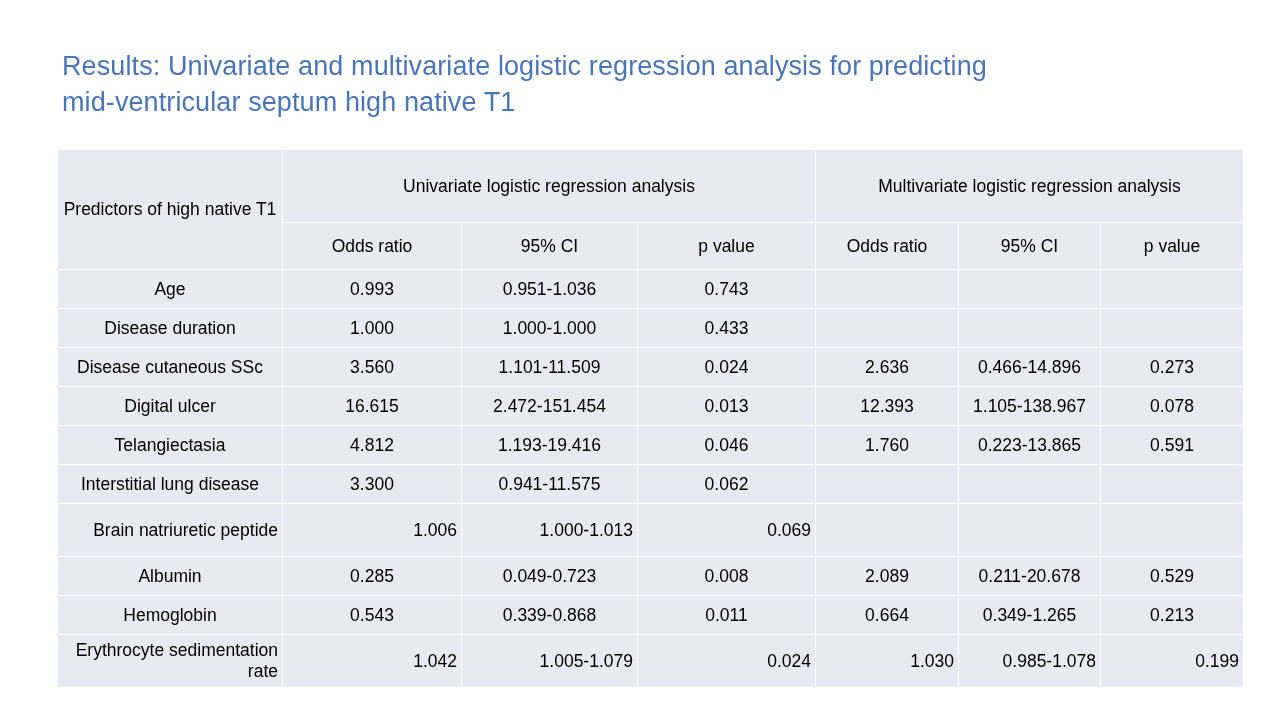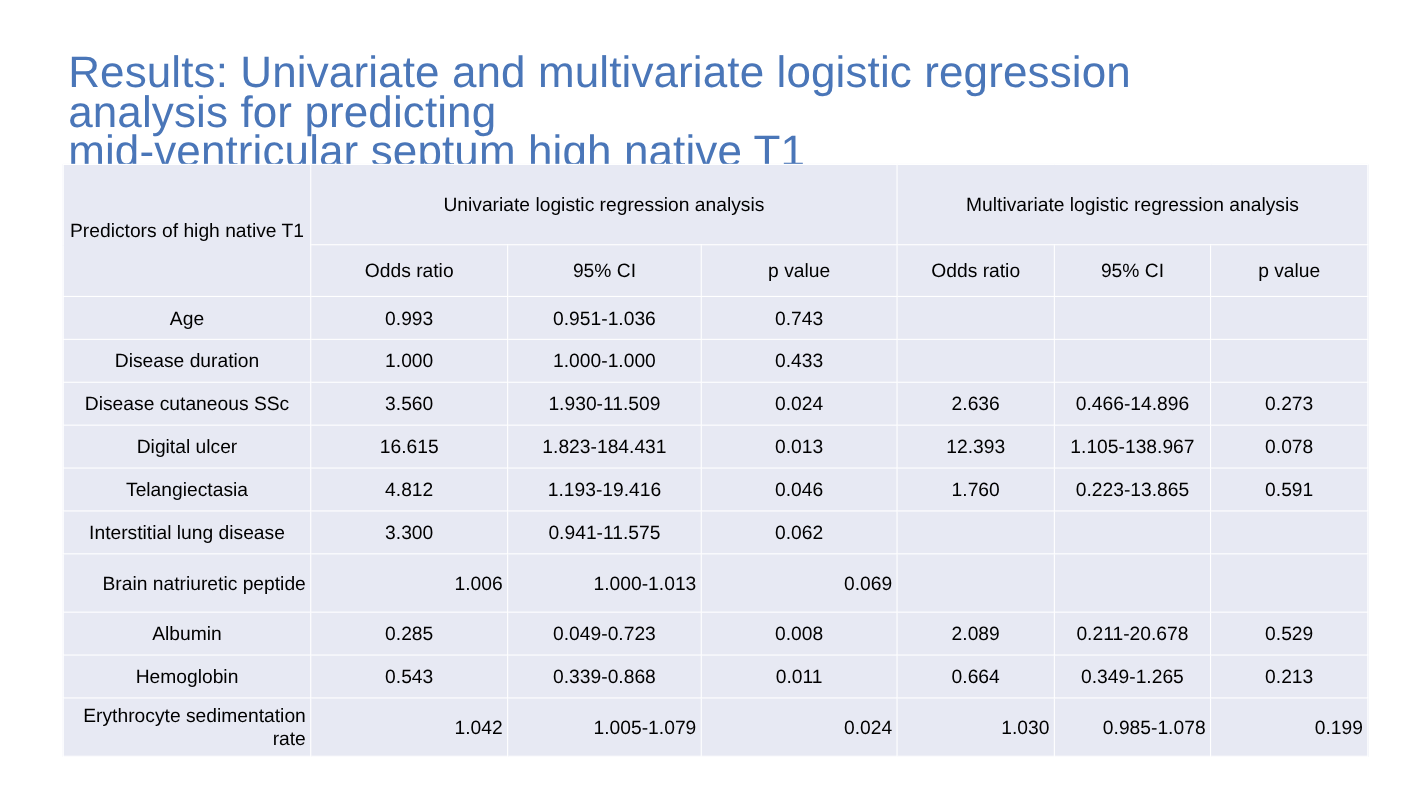--- a/index.html
+++ b/index.html
@@ -22,21 +22,21 @@
     height: 720px;
     background: #ffffff;
   }
 
   #slide-title {
     position: absolute;
     left: 62px;
     top: 48px;
     width: 1120px;
     color: #4a76b8;
-    font-size: 40px;
+    font-size: 27px;
     line-height: 36px;
     font-weight: 400;
     letter-spacing: 0.1px;
     white-space: pre-line;
   }
 
   #table-wrap {
     position: absolute;
     left: 57px;
     top: 149px;
@@ -162,30 +162,30 @@
             <td>1.000</td>
             <td>1.000-1.000</td>
             <td>0.433</td>
             <td></td>
             <td></td>
             <td></td>
           </tr>
           <tr>
             <td class="red">Disease cutaneous SSc</td>
             <td class="red">3.560</td>
-            <td class="red">1.930-11.509</td>
+            <td class="red">1.101-11.509</td>
             <td class="red">0.024</td>
             <td>2.636</td>
             <td>0.466-14.896</td>
             <td>0.273</td>
           </tr>
           <tr>
             <td class="red">Digital ulcer</td>
             <td class="red">16.615</td>
-            <td class="red">1.823-184.431</td>
+            <td class="red">2.472-151.454</td>
             <td class="red">0.013</td>
             <td class="red">12.393</td>
             <td class="red">1.105-138.967</td>
             <td class="red">0.078</td>
           </tr>
           <tr>
             <td class="red">Telangiectasia</td>
             <td class="red">4.812</td>
             <td class="red">1.193-19.416</td>
             <td class="red">0.046</td>

